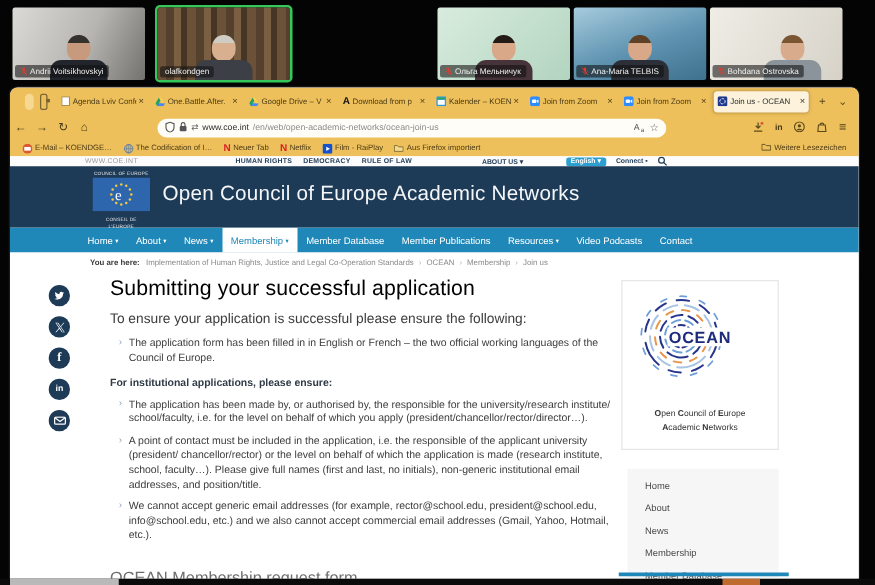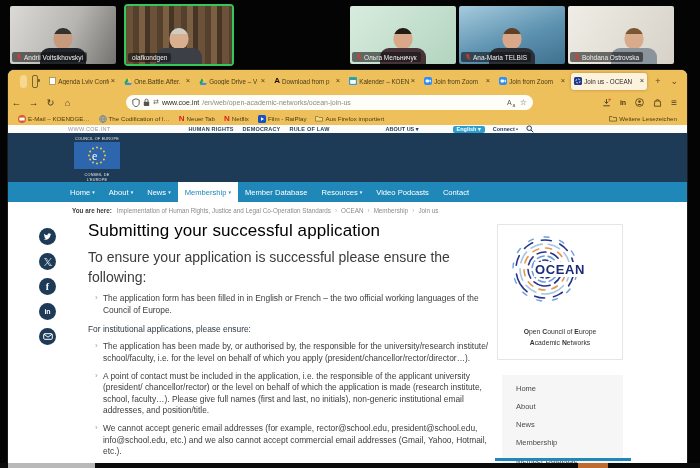--- a/index.html
+++ b/index.html
@@ -84,22 +84,22 @@
   #breadcrumbrow{height:17px;display:flex;align-items:center;padding-left:64px;font-size:6.3px;color:#8a8a8a;background:#fff;}
   #breadcrumbrow .pre{color:#3c3c3c;font-weight:bold;margin-right:5px;}
   #breadcrumbrow .crumb{margin-right:4px;white-space:nowrap;}
   #breadcrumbrow .sep{margin-right:4px;color:#b5b5b5;}
 
   #contentarea{position:relative;height:244px;background:#fff;}
   #socialcol{position:absolute;left:31px;top:9px;display:flex;flex-direction:column;gap:8px;}
   .soc{width:17px;height:17px;border-radius:50%;background:#1d3a57;display:flex;align-items:center;justify-content:center;}
   #article{position:absolute;left:80px;top:2px;width:404px;}
   #article h1{margin:0 0 7px;font-size:17px;font-weight:500;color:#000000;letter-spacing:.1px;}
-  .ptext{font-size:14px;color:#3c3c3c;line-height:1.4;margin:0 0 6px;}
-  .bold-sub{font-size:8.4px;font-weight:normal;color:#2f3a46;margin:8px 0 7px;}
+  .ptext{font-size:11px;color:#3c3c3c;line-height:1.4;margin:0 0 6px;}
+  .bold-sub{font-size:8.4px;font-weight:bold;color:#2f3a46;margin:8px 0 7px;}
   .brow{display:flex;margin:0 0 6px;}
   .brow .mark{width:8px;flex:none;color:#8fa3b8;font-size:8px;margin-left:7px;}
   .brow .btxt{font-size:8.4px;color:#3c3c3c;line-height:1.38;}
   #formsec{margin-top:20px;}
   #formsec .ftitle{font-size:13px;color:#6d6d6d;margin:17px 0 5px;font-weight:400;}
 
   .side-card{position:absolute;left:489px;top:5px;width:126px;height:136px;background:#fff;
     border:1px solid #e6e6e6;box-sizing:border-box;}
   .oceanlogo{position:absolute;left:14px;top:8px;}
   .ocean-word{position:absolute;left:36px;top:37px;font-size:13px;font-weight:bold;color:#1d2b7a;
@@ -408,20 +408,21 @@
               <circle cx="16.1" cy="9.5" r="1"></circle>
               <circle cx="19" cy="6.6" r="1"></circle>
             <circle cx="23" cy="5.5" r="1"></circle>
               <circle cx="27" cy="6.6" r="1"></circle>
               <circle cx="29.9" cy="9.5" r="1"></circle>
           </g>
           <text x="18" y="18" font-size="12" fill="#fff" font-family="Liberation Serif">e</text>
         </svg>
         <div class="cap">CONSEIL DE L'EUROPE</div>
       </div>
+      <div id="page-title">Open Council of Europe Academic Networks</div>
     </div>
 
     <div id="mainnav">
         <span class="nav-item ">
           <span>Home</span>
           <span class="caret">▾</span>
         </span>
         <span class="nav-item ">
           <span>About</span>
           <span class="caret">▾</span>
@@ -429,20 +430,23 @@
         <span class="nav-item ">
           <span>News</span>
           <span class="caret">▾</span>
         </span>
         <span class="nav-item active">
           <span>Membership</span>
           <span class="caret">▾</span>
         </span>
         <span class="nav-item ">
           <span>Member Database</span>
+        </span>
+        <span class="nav-item ">
+          <span>Member Publications</span>
         </span>
         <span class="nav-item ">
           <span>Resources</span>
           <span class="caret">▾</span>
         </span>
         <span class="nav-item ">
           <span>Video Podcasts</span>
         </span>
         <span class="nav-item ">
           <span>Contact</span>

